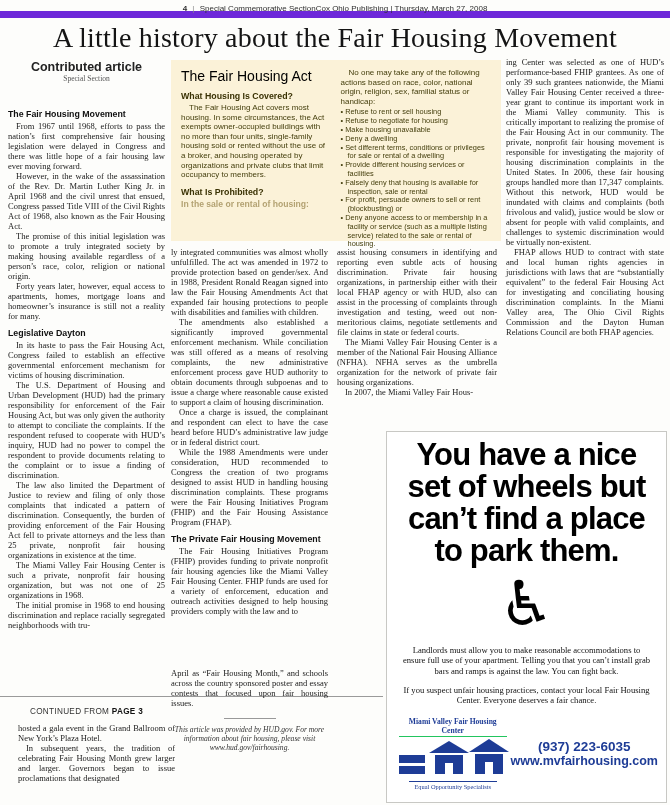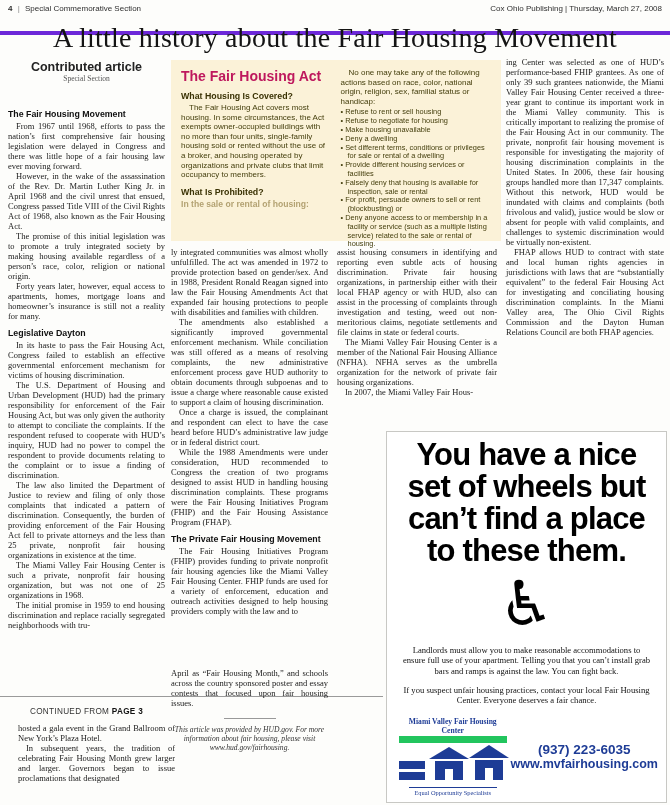--- a/index.html
+++ b/index.html
@@ -2,22 +2,22 @@
 <html><head>
 <meta charset="utf-8">
 <style>
   html,body{margin:0;padding:0;}
   body{
     width:670px;height:805px;position:relative;background:#fdfdfb;
     font-family:"Liberation Serif", serif;color:#1a1a1a;overflow:hidden;
   }
   
   .masthead{
-    position:absolute;top:0;left:0;width:670px;height:35px;box-sizing:border-box;
-    border-bottom:4px solid #6d28d9;display:flex;justify-content:space-between;
+    position:absolute;top:0;left:0;width:670px;height:18px;box-sizing:border-box;
+    border-bottom:7px solid #6d28d9;display:flex;justify-content:center;
     padding:4px 8px 0 8px;font-family:"Liberation Sans", sans-serif;font-size:8px;color:#2e2e2e;
   }
   .masthead .pg{font-weight:bold;}
   .masthead .sep{color:#888;margin:0 3px;}
   
   .headline{
     position:absolute;top:22px;left:0;width:670px;text-align:center;
     font-size:28px;font-weight:400;color:#141414;letter-spacing:.2px;
   }
   
@@ -39,21 +39,21 @@
   .col4{left:506px;top:57px;width:158px;}
   
   .factbox{
     position:absolute;left:171px;top:60px;width:330px;height:181px;box-sizing:border-box;
     background:#fbf2d8;padding:8px 10px 6px 10px;
     font-family:"Liberation Sans", sans-serif;color:#46400f;
   }
   .fb-cols{display:flex;gap:11px;}
   .fb-left{width:150px;}
   .fb-right{width:152px;}
-  .fb-title{font-size:14px;font-weight:bold;color:#be185d;margin:0 0 4px 0;}
+  .fb-title{font-size:14px;font-weight:normal;color:#000000;margin:0 0 4px 0;}
   .fb-h{font-weight:bold;font-size:8.8px;color:#3a3204;margin:7px 0 2px 0;}
   .fb-p{font-size:8px;line-height:9.6px;margin:0;text-align:left;}
   .fb-p.ind{text-indent:8px;}
   .fb-sub{font-weight:bold;font-size:8.6px;color:#b3a272;margin-top:2px;}
   .fb-bullets{list-style:none;margin:2px 0 0 0;padding:0;font-size:7.4px;line-height:8.8px;}
   .fb-bullets li{padding-left:7px;text-indent:-7px;margin:0;}
   .fb-bullets li::before{content:"• ";}
   
   .bottomrule{position:absolute;left:0;top:696px;width:383px;border-top:1px solid #9a9a9a;}
   .cont-label{
@@ -75,21 +75,21 @@
   }
   .ad-headline{
     font-family:"Liberation Sans", sans-serif;font-weight:bold;font-size:31px;
     line-height:1.03;letter-spacing:-.8px;color:#000;margin-top:7px;
   }
   .ad-icon{font-family:"DejaVu Sans", sans-serif;font-size:62px;line-height:1;color:#000;margin-top:6px;}
   .ad-body{font-size:8.6px;line-height:10.4px;margin:10px 14px 0 14px;color:#111;}
   .ad-body.second{margin-top:9px;}
   .ad-footer{display:flex;align-items:center;margin:11px 8px 0 8px;}
   .logo{width:135px;color:#1e3c96;}
-  .logo-title{font-size:7.6px;font-weight:bold;border-bottom:7px solid #22c55e;padding-bottom:1px;margin:0 4px;}
+  .logo-title{font-size:7.6px;font-weight:bold;border-bottom:1px solid #22c55e;padding-bottom:1px;margin:0 4px;}
   .logo-sub{font-size:6.4px;border-top:1px solid #1e3c96;margin:0 14px;padding-top:1px;}
   .contact{flex:1;color:#1e3c96;font-family:"Liberation Sans", sans-serif;font-weight:bold;}
   .contact .phone{font-size:13.5px;}
   .contact .site{font-size:12.5px;}
 </style>
 </head>
 <body>
 
 <div class="masthead">
   <div>
@@ -108,21 +108,21 @@
   <h4>The Fair Housing Movement</h4>
   <p>From 1967 until 1968, efforts to pass the nation’s first comprehensive fair housing legislation were delayed in Congress and there was little hope of a fair housing law ever moving forward.</p>
   <p>However, in the wake of the assassination of the Rev. Dr. Martin Luther King Jr. in April 1968 and the civil unrest that ensued, Congress passed Title VIII of the Civil Rights Act of 1968, also known as the Fair Housing Act.</p>
   <p>The promise of this initial legislation was to promote a truly integrated society by making housing available regardless of a person’s race, color, religion or national origin.</p>
   <p>Forty years later, however, equal access to apartments, homes, mortgage loans and homeowner’s insurance is still not a reality for many.</p>
   <h4>Legislative Dayton</h4>
   <p>In its haste to pass the Fair Housing Act, Congress failed to establish an effective governmental enforcement mechanism for victims of housing discrimination.</p>
   <p>The U.S. Department of Housing and Urban Development (HUD) had the primary responsibility for enforcement of the Fair Housing Act, but was only given the authority to attempt to conciliate the complaints. If the respondent refused to cooperate with HUD’s inquiry, HUD had no power to compel the respondent to provide documents relating to the complaint or to issue a finding of discrimination.</p>
   <p>The law also limited the Department of Justice to review and filing of only those complaints that indicated a pattern of discrimination. Consequently, the burden of providing enforcement of the Fair Housing Act fell to private attorneys and the less than 25 private, nonprofit fair housing organizations in existence at the time.</p>
   <p>The Miami Valley Fair Housing Center is such a private, nonprofit fair housing organization, but was not one of 25 organizations in 1968.</p>
-  <p>The initial promise in 1959 to end housing discrimination and replace racially segregated neighborhoods with tru-</p>
+  <p>The initial promise in 1968 to end housing discrimination and replace racially segregated neighborhoods with tru-</p>
 </div>
 
 <div class="factbox">
   <div class="fb-cols">
     <div class="fb-left">
       <div class="fb-title">The Fair Housing Act</div>
       <div class="fb-h">What Housing Is Covered?</div>
       <p class="fb-p ind">The Fair Housing Act covers most housing. In some circumstances, the Act exempts owner-occupied buildings with no more than four units, single-family housing sold or rented without the use of a broker, and housing operated by organizations and private clubs that limit occupancy to members.</p>
       <div class="fb-h">What Is Prohibited?</div>
       <div class="fb-sub">In the sale or rental of housing:</div>
@@ -176,21 +176,21 @@
   <p class="noindent">April as “Fair Housing Month,” and schools across the country sponsored poster and essay contests that focused upon fair housing issues.</p>
   <div class="footrule"></div>
   <p class="footnote">This article was provided by HUD.gov. For more information about fair housing, please visit www.hud.gov/fairhousing.</p>
 </div>
 
 <div class="ad">
   <div class="ad-headline">
     <div>You have a nice</div>
     <div>set of wheels but</div>
     <div>can’t find a place</div>
-    <div>to these them.</div>
+    <div>to park them.</div>
   </div>
   <div class="ad-icon">♿</div>
   <div class="ad-body">Landlords must allow you to make reasonable accommodations to ensure full use of your apartment. Telling you that you can’t install grab bars and ramps is against the law.  You can fight back.</div>
   <div class="ad-body second">If you suspect unfair housing practices, contact your local Fair Housing Center.  Everyone deserves a fair chance.</div>
   <div class="ad-footer">
     <div class="logo">
       <div class="logo-title">Miami Valley Fair Housing Center</div>
       <svg width="112" height="40" viewBox="0 0 112 40" aria-hidden="true">
         <g fill="#1e3c96">
           <rect x="2" y="18" width="26" height="8"></rect>

